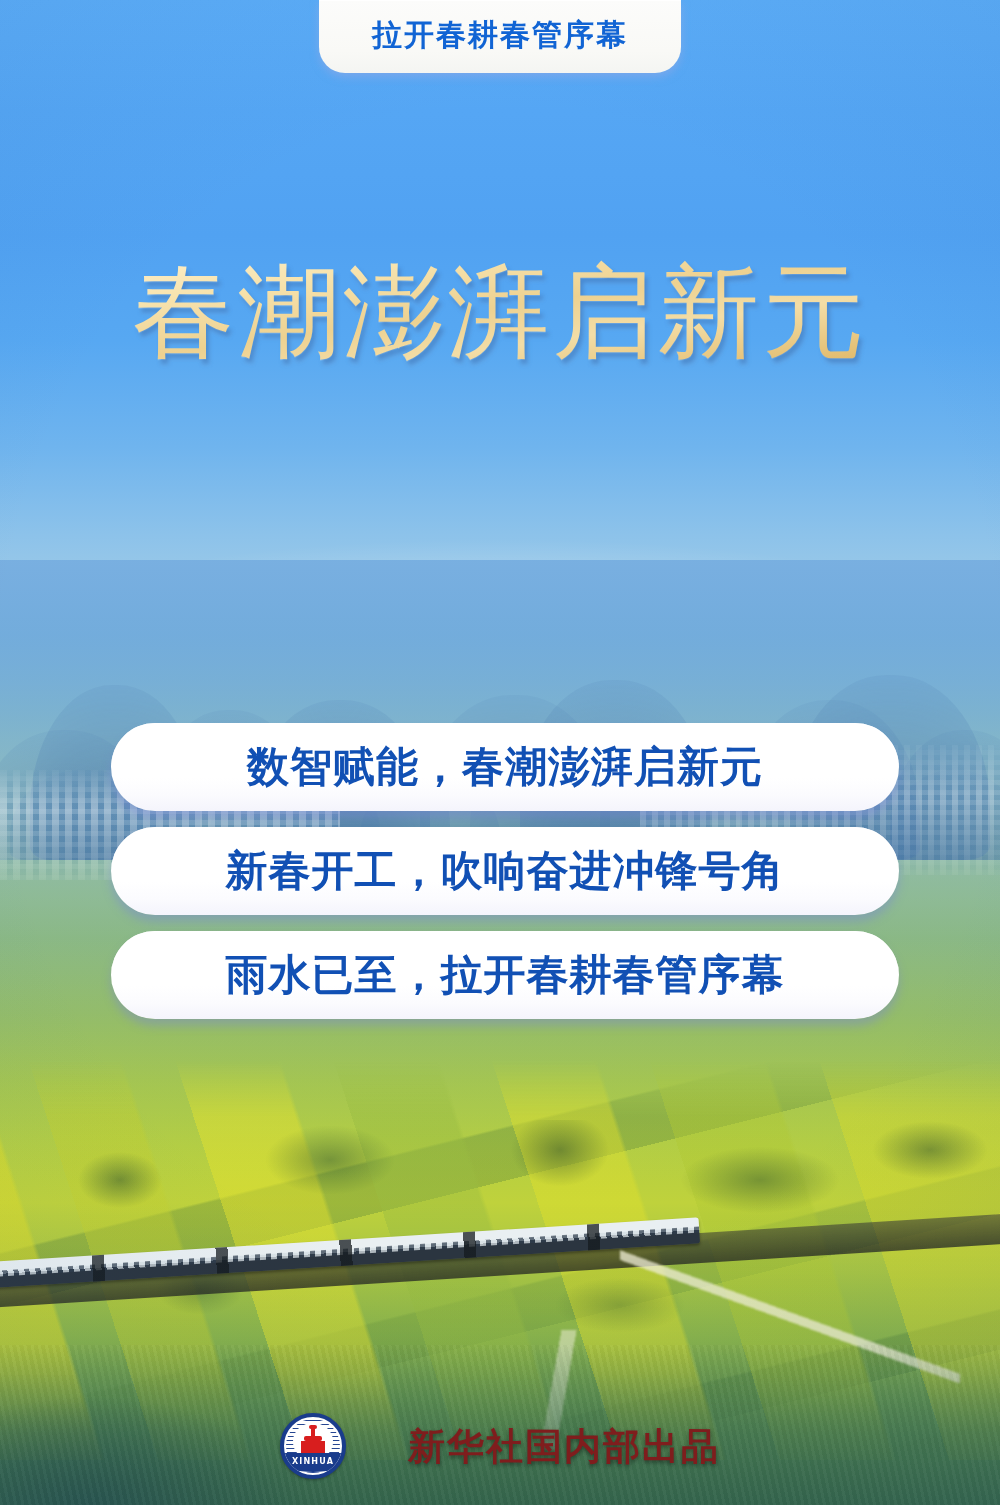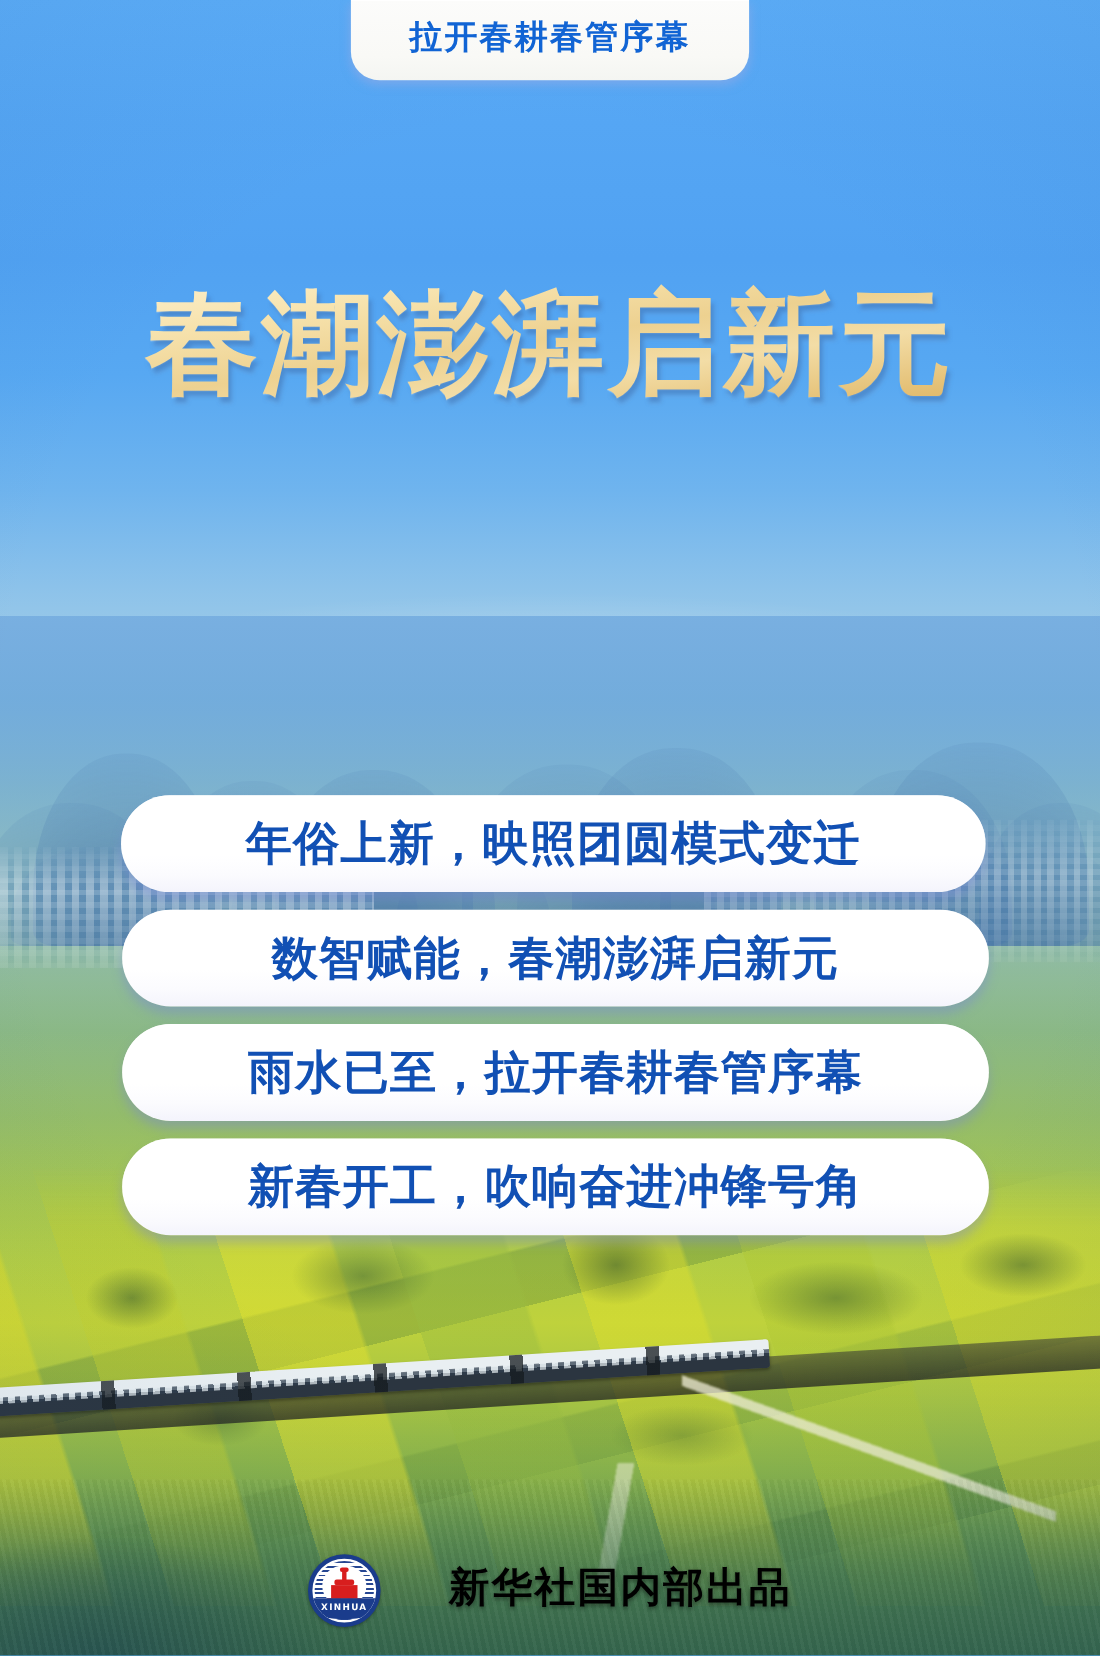--- a/index.html
+++ b/index.html
@@ -170,21 +170,21 @@
     font-family:"DejaVu Sans","Liberation Sans",sans-serif;
     font-size:30px; font-weight:bold; color:#1164D4;
     letter-spacing:2px; line-height:1;
     padding-bottom:4px;
   }
 
   
   .title-wrap{ position:absolute; left:0; top:255px; width:1000px; text-align:center; z-index:15; }
   .main-title{
     font-family:"DejaVu Serif","Liberation Serif",serif;
-    font-size:102px; font-weight:bold; line-height:1.12;
+    font-size:102px; font-weight:normal; line-height:1.12;
     letter-spacing:3px;
     background:linear-gradient(172deg,#FFF4D6 0%, #F7E3AE 26%, #EDD190 48%, #F3DDA6 64%, #E3BE72 86%, #D9AE5C 100%);
     -webkit-background-clip:text; background-clip:text;
     color:transparent; -webkit-text-fill-color:transparent;
     filter:drop-shadow(3px 5px 2px rgba(30,80,150,.38)) drop-shadow(0 1px 0 rgba(255,255,255,.25));
     white-space:nowrap;
   }
   .sub-title{
     margin-top:34px;
     font-family:"DejaVu Serif","Liberation Serif",serif;
@@ -257,22 +257,22 @@
     position:absolute; left:0; right:0; bottom:3px; height:19px;
     background:#1A3C8C; border-radius:0 0 50% 50%;
     display:flex; align-items:center; justify-content:center;
   }
   .logo .arctext{
     font-family:"DejaVu Sans","Liberation Sans",sans-serif;
     font-size:8px; font-weight:bold; color:#FFFFFF; letter-spacing:1.2px;
     margin-bottom:2px;
   }
   .footer-text{
-    font-family:Liberation Mono, monospace;
-    font-size:37px; font-weight:bold; color:#000000; letter-spacing:2px;
+    font-family:Liberation Serif, serif;
+    font-size:37px; font-weight:bold; color:#7f1d1d; letter-spacing:2px;
     text-shadow:0 2px 4px rgba(0,0,0,.45);
     line-height:1;
     margin-left:44px;
   }
 </style>
 </head>
 <body>
 
 <div class="poster">
 
@@ -317,31 +317,28 @@
 
   <div class="top-tab">
     <span class="top-tab-label">拉开春耕春管序幕</span>
   </div>
 
   <div class="title-wrap">
     <div class="main-title">春潮澎湃启新元</div>
   </div>
 
   <div class="cards">
-    <div class="card card-1">
-      <span class="card-text">年俗上新，映照团圆模式变迁</span>
-    </div>
     <div class="card card-2">
       <span class="card-text">数智赋能，春潮澎湃启新元</span>
     </div>
+    <div class="card card-4">
+      <span class="card-text">新春开工，吹响奋进冲锋号角</span>
+    </div>
     <div class="card card-3">
       <span class="card-text">雨水已至，拉开春耕春管序幕</span>
-    </div>
-    <div class="card card-4">
-      <span class="card-text">新春开工，吹响奋进冲锋号角</span>
     </div>
   </div>
 
   <div class="footer">
     <div class="logo">
       <div class="ring-lines"></div>
       <div class="inner"></div>
       <div class="tower">
         <i class="t-tip"></i>
         <i class="t-mast"></i>

